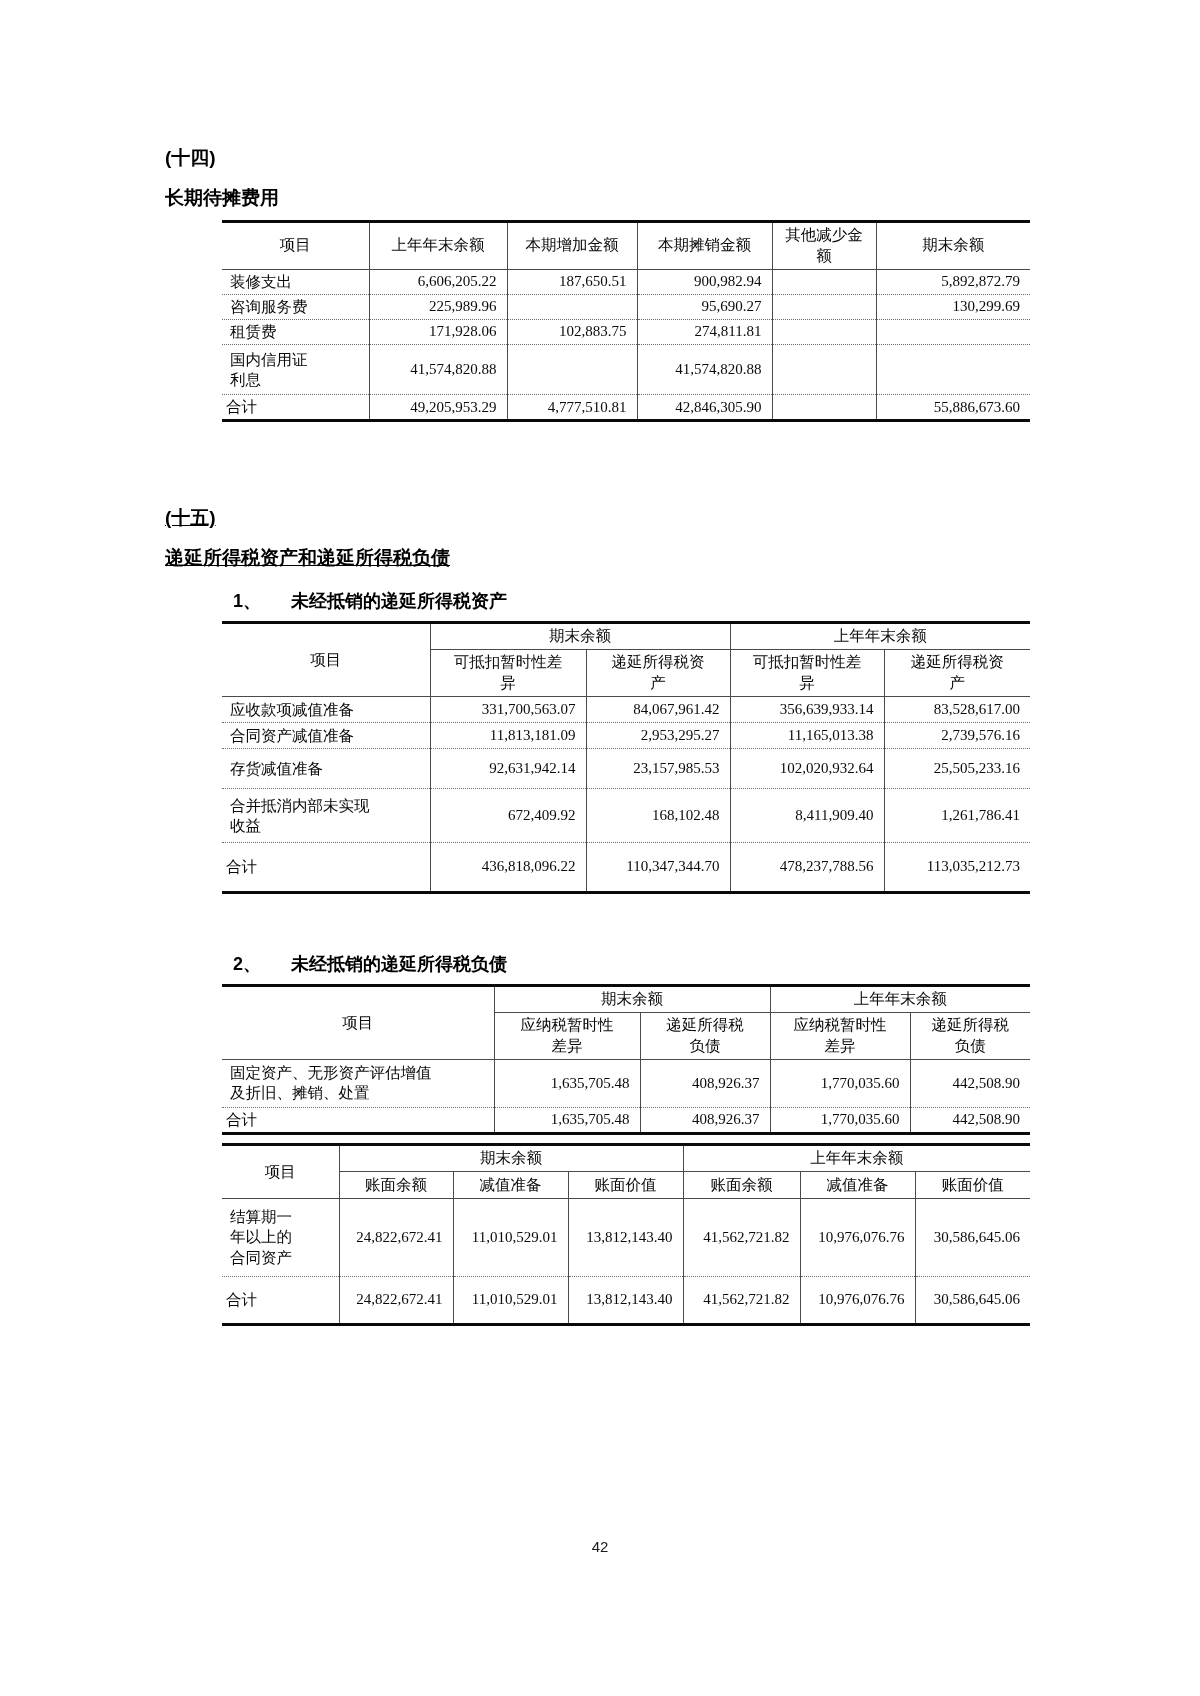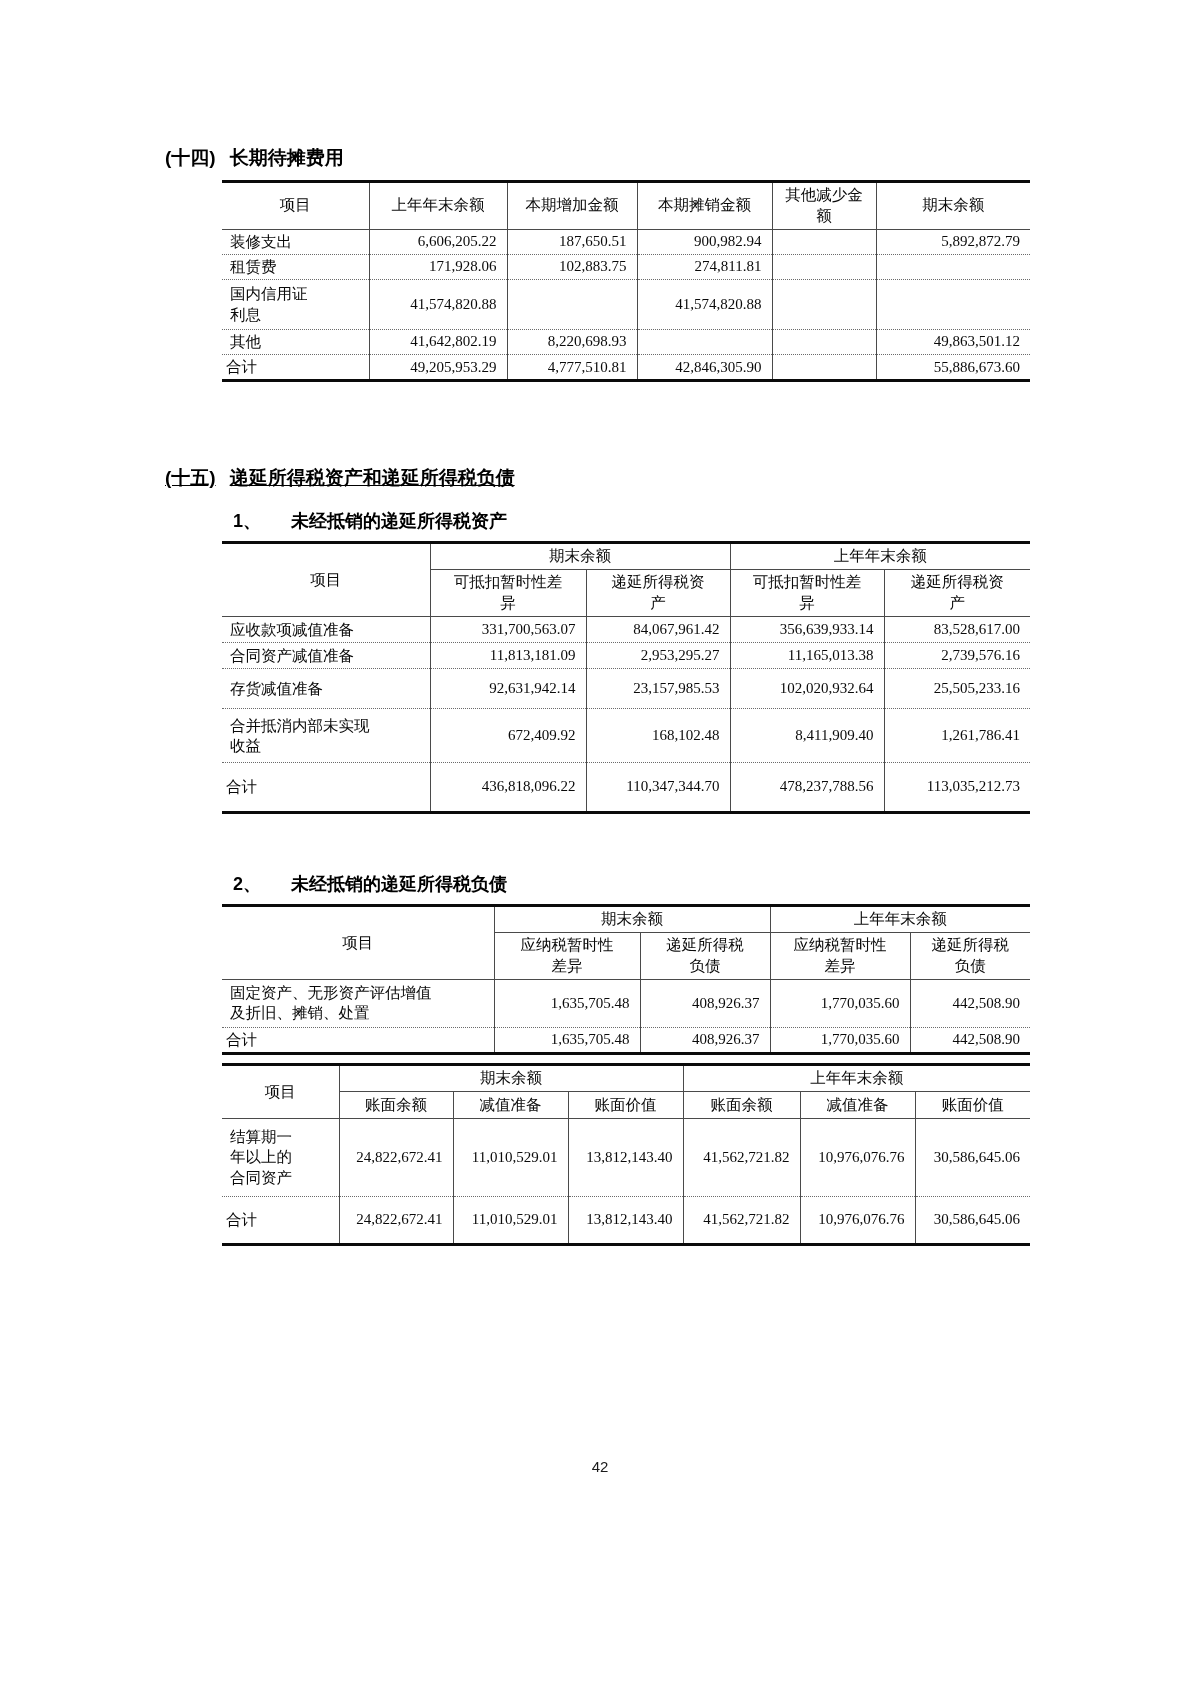--- a/index.html
+++ b/index.html
@@ -8,21 +8,21 @@
     width:1200px; height:1696px;
     font-family:"Liberation Serif","DejaVu Serif",serif;
     color:#000;
   }
   .page { position:relative; width:1200px; height:1696px; padding-top:145px; overflow:hidden; }
 
   .sec-h {
     margin-left:165px;
     font-family:"Liberation Sans","DejaVu Sans",sans-serif;
     font-weight:700; font-size:19px; line-height:26px;
-    display:flex; gap:14px; color:#000;
+    display:flex; gap:14px; color:#000;flex-direction:column;
   }
   .sub-h {
     margin-left:233px;
     font-family:"Liberation Sans","DejaVu Sans",sans-serif;
     font-weight:700; font-size:18px; line-height:25px;
     display:flex; gap:30px;
   }
 
   table.fin {
     border-collapse:collapse; table-layout:fixed;
@@ -98,42 +98,42 @@
     <tbody>
       <tr style="height:24px">
         <td class="item">装修支出</td>
         <td class="num">6,606,205.22</td>
         <td class="num">187,650.51</td>
         <td class="num">900,982.94</td>
         <td class="num"></td>
         <td class="num">5,892,872.79</td>
       </tr>
       <tr style="height:23px">
+        <td class="item">咨询服务费</td>
+        <td class="num">225,989.96</td>
+        <td class="num"></td>
+        <td class="num">95,690.27</td>
+        <td class="num"></td>
+        <td class="num">130,299.69</td>
+      </tr>
+      <tr style="height:23px">
         <td class="item">租赁费</td>
         <td class="num">171,928.06</td>
         <td class="num">102,883.75</td>
         <td class="num">274,811.81</td>
         <td class="num"></td>
         <td class="num"></td>
       </tr>
       <tr style="height:50px">
         <td class="item">国内信用证利息</td>
         <td class="num">41,574,820.88</td>
         <td class="num"></td>
         <td class="num">41,574,820.88</td>
         <td class="num"></td>
         <td class="num"></td>
-      </tr>
-      <tr style="height:23px">
-        <td class="item">其他</td>
-        <td class="num">41,642,802.19</td>
-        <td class="num">8,220,698.93</td>
-        <td class="num"></td>
-        <td class="num"></td>
-        <td class="num">49,863,501.12</td>
       </tr>
       <tr style="height:26px">
         <td class="total">合计</td>
         <td class="num">49,205,953.29</td>
         <td class="num">4,777,510.81</td>
         <td class="num">42,846,305.90</td>
         <td class="num"></td>
         <td class="num">55,886,673.60</td>
       </tr>
     </tbody>

